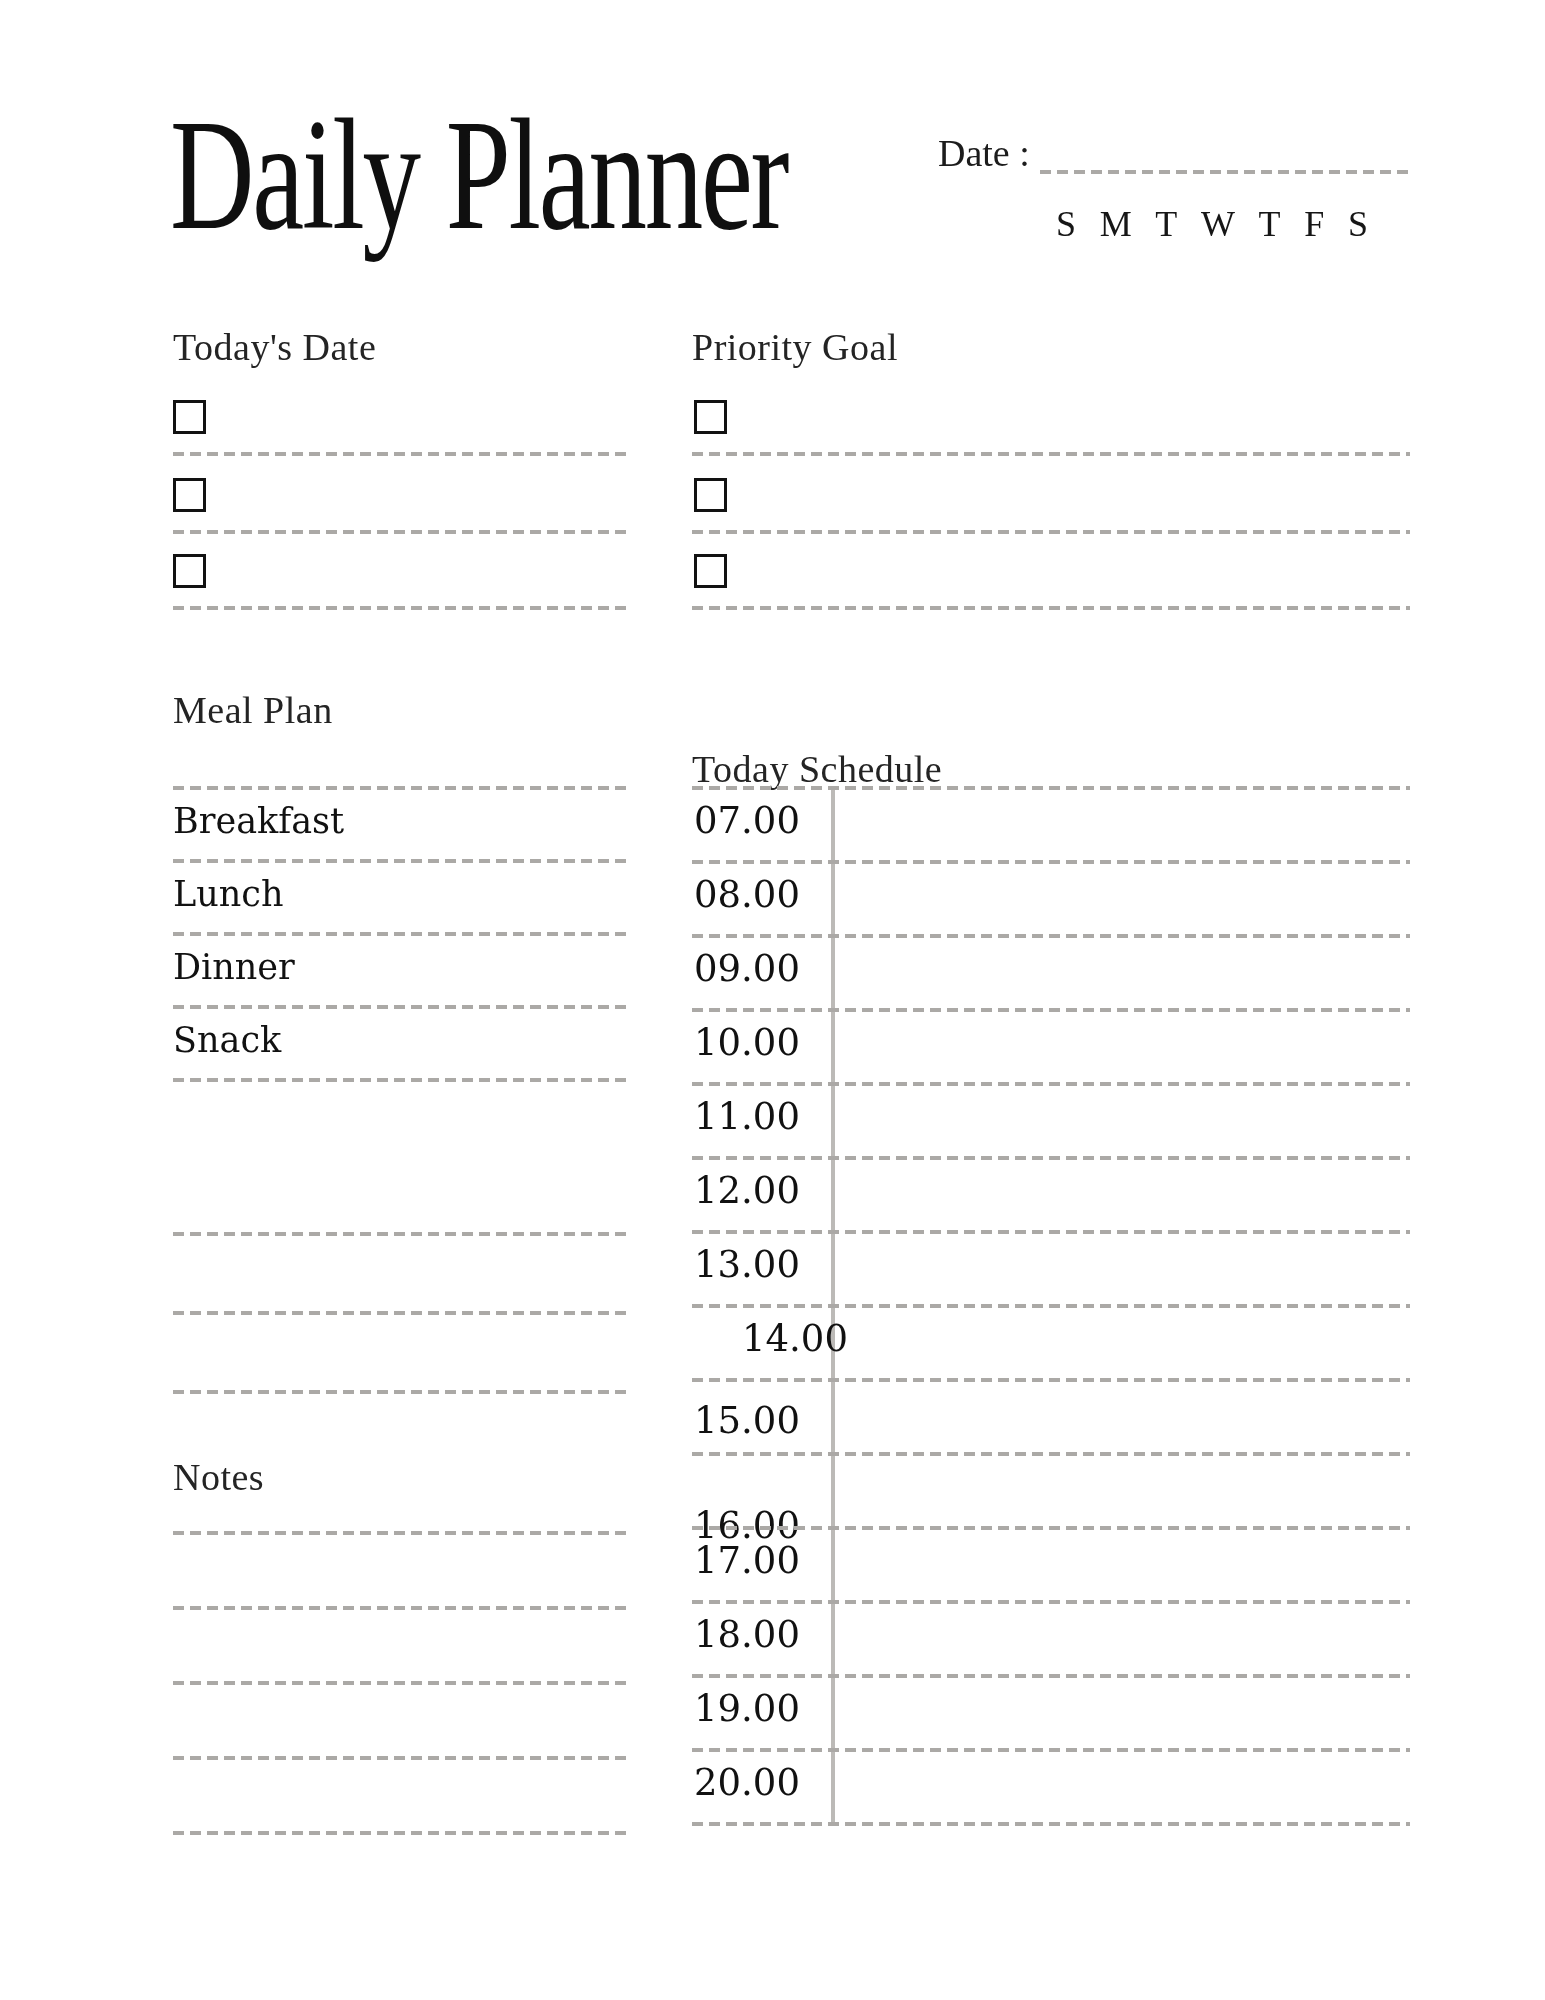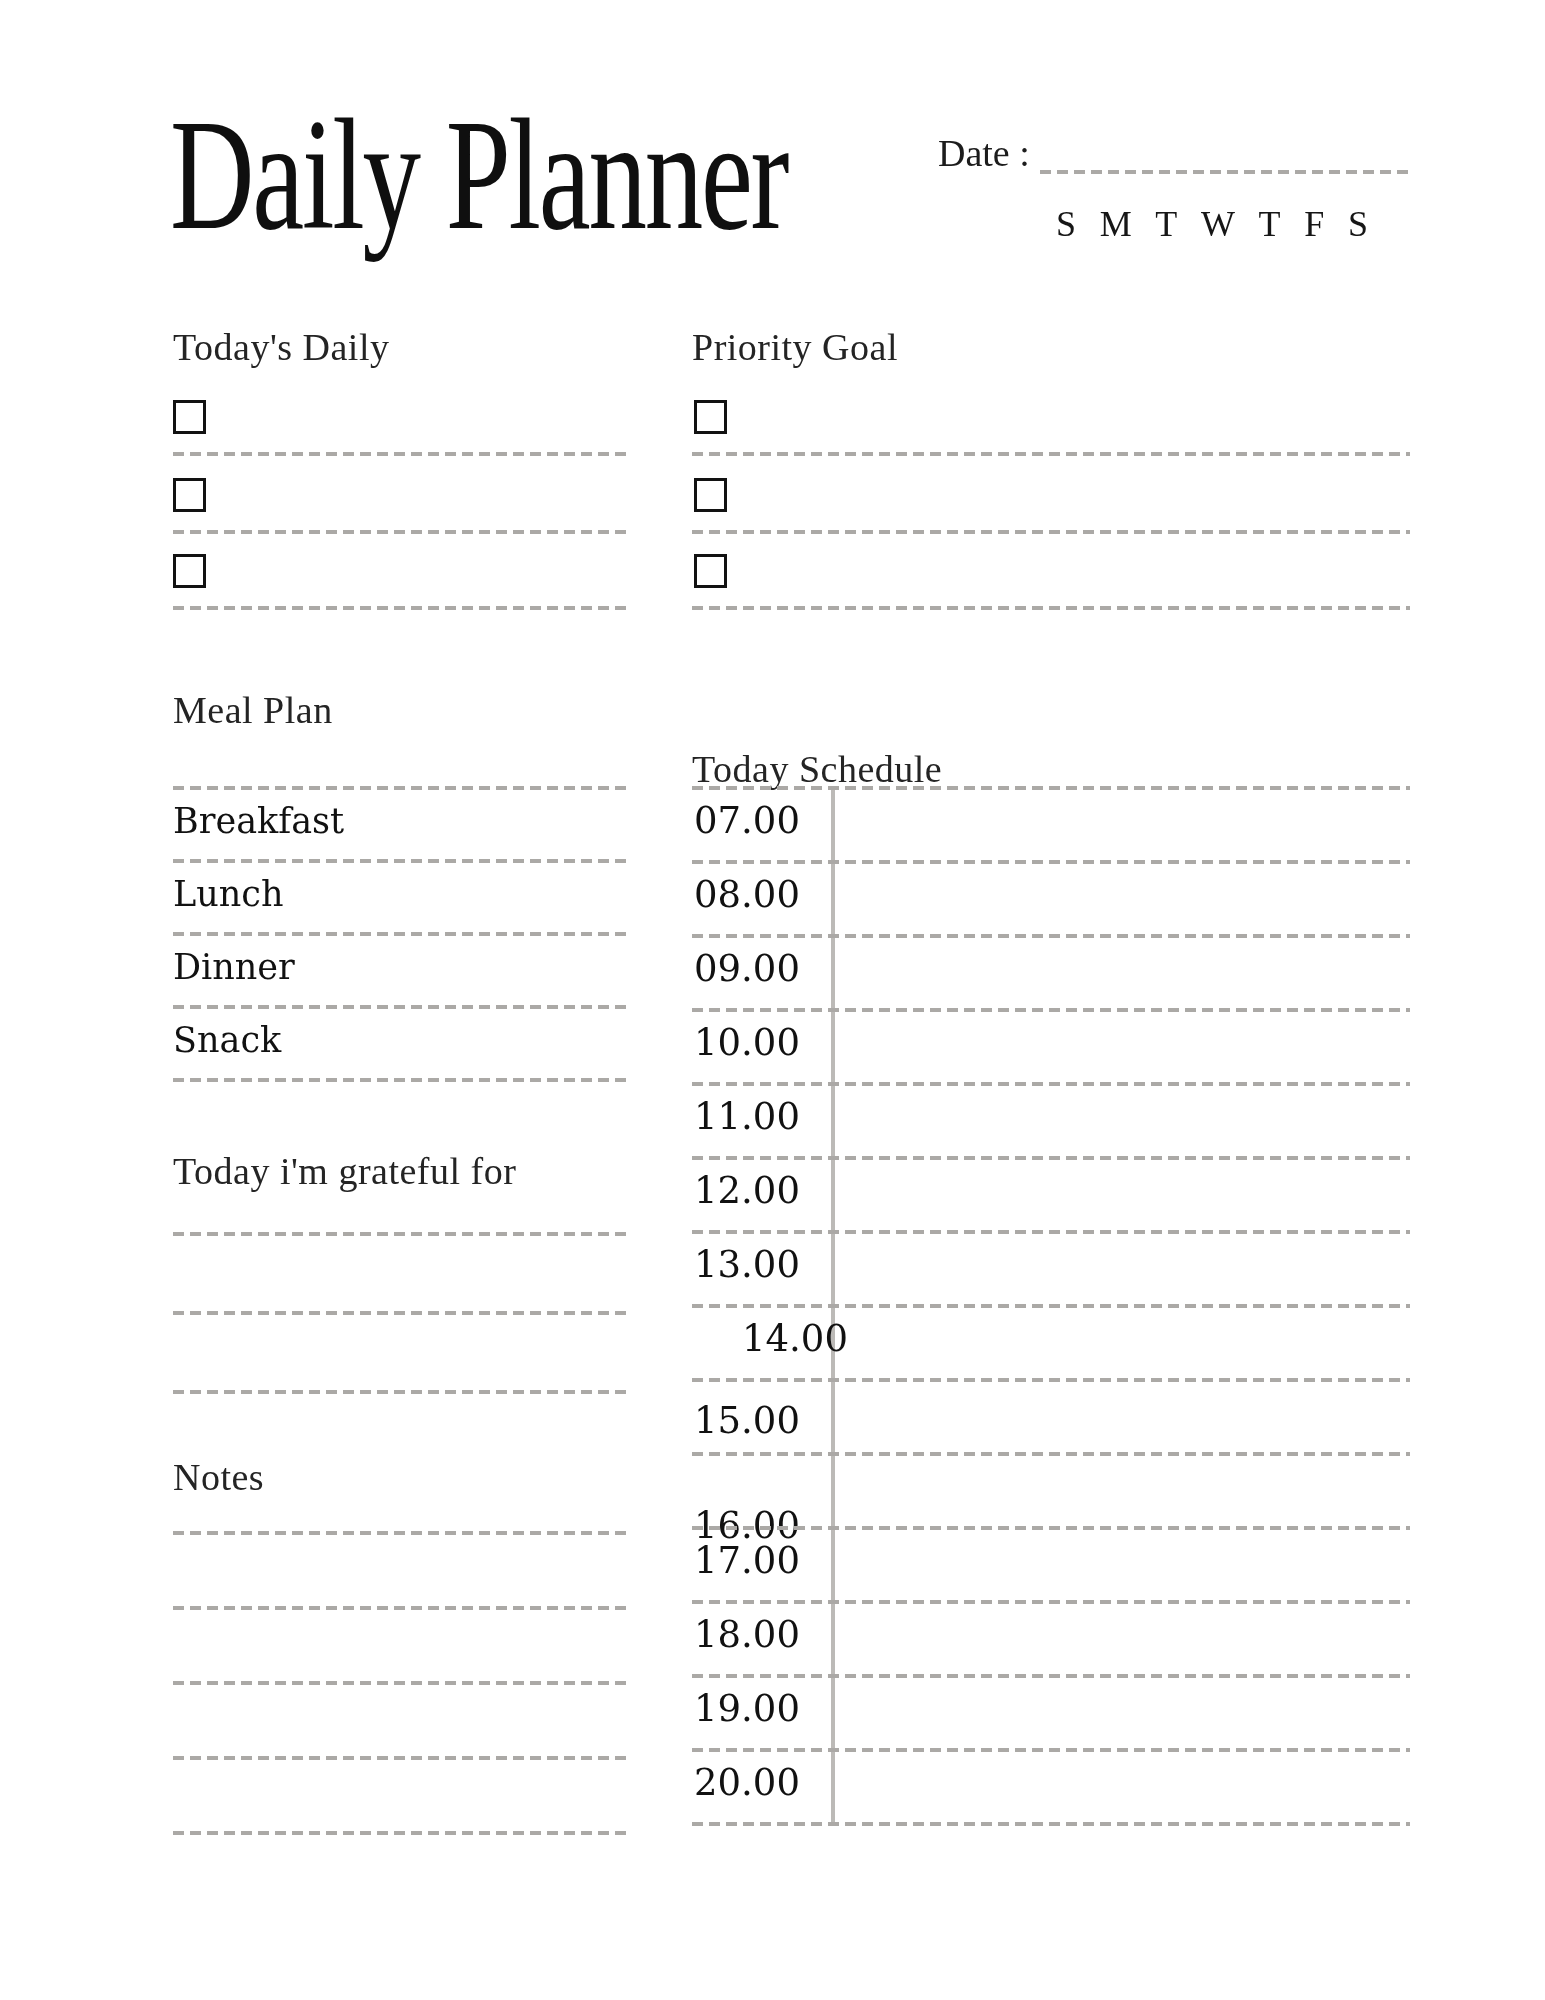--- a/index.html
+++ b/index.html
@@ -56,21 +56,21 @@
   <div class="weekdays">
     <span>S</span>
     <span>M</span>
     <span>T</span>
     <span>W</span>
     <span>T</span>
     <span>F</span>
     <span>S</span>
   </div>
 
-  <div class="h" style="left:173px; top:326px;">Today's Daily</div>
+  <div class="h" style="left:173px; top:326px;">Today's Date</div>
   <div class="box" style="left:173px; top:400px;"></div>
   <div class="dash" style="left:173px; top:452px; width:455px;"></div>
   <div class="box" style="left:173px; top:478px;"></div>
   <div class="dash" style="left:173px; top:530px; width:455px;"></div>
   <div class="box" style="left:173px; top:554px;"></div>
   <div class="dash" style="left:173px; top:606px; width:455px;"></div>
 
   <div class="h" style="left:692px; top:326px;">Priority Goal</div>
   <div class="box" style="left:694px; top:400px;"></div>
   <div class="dash" style="left:692px; top:452px; width:718px;"></div>
@@ -116,21 +116,20 @@
   <div class="dash" style="left:692px; top:1526px; width:718px;"></div>
   <div class="time" style="left:694px; top:1539px;">17.00</div>
   <div class="dash" style="left:692px; top:1600px; width:718px;"></div>
   <div class="time" style="left:694px; top:1613px;">18.00</div>
   <div class="dash" style="left:692px; top:1674px; width:718px;"></div>
   <div class="time" style="left:694px; top:1687px;">19.00</div>
   <div class="dash" style="left:692px; top:1748px; width:718px;"></div>
   <div class="time" style="left:694px; top:1761px;">20.00</div>
   <div class="dash" style="left:692px; top:1822px; width:718px;"></div>
 
-  <div class="h" style="left:173px; top:1150px;">Today i'm grateful for</div>
   <div class="dash" style="left:173px; top:1232px; width:455px;"></div>
   <div class="dash" style="left:173px; top:1311px; width:455px;"></div>
   <div class="dash" style="left:173px; top:1390px; width:455px;"></div>
 
   <div class="h" style="left:173px; top:1456px;">Notes</div>
   <div class="dash" style="left:173px; top:1531px; width:455px;"></div>
   <div class="dash" style="left:173px; top:1606px; width:455px;"></div>
   <div class="dash" style="left:173px; top:1681px; width:455px;"></div>
   <div class="dash" style="left:173px; top:1756px; width:455px;"></div>
   <div class="dash" style="left:173px; top:1831px; width:455px;"></div>

